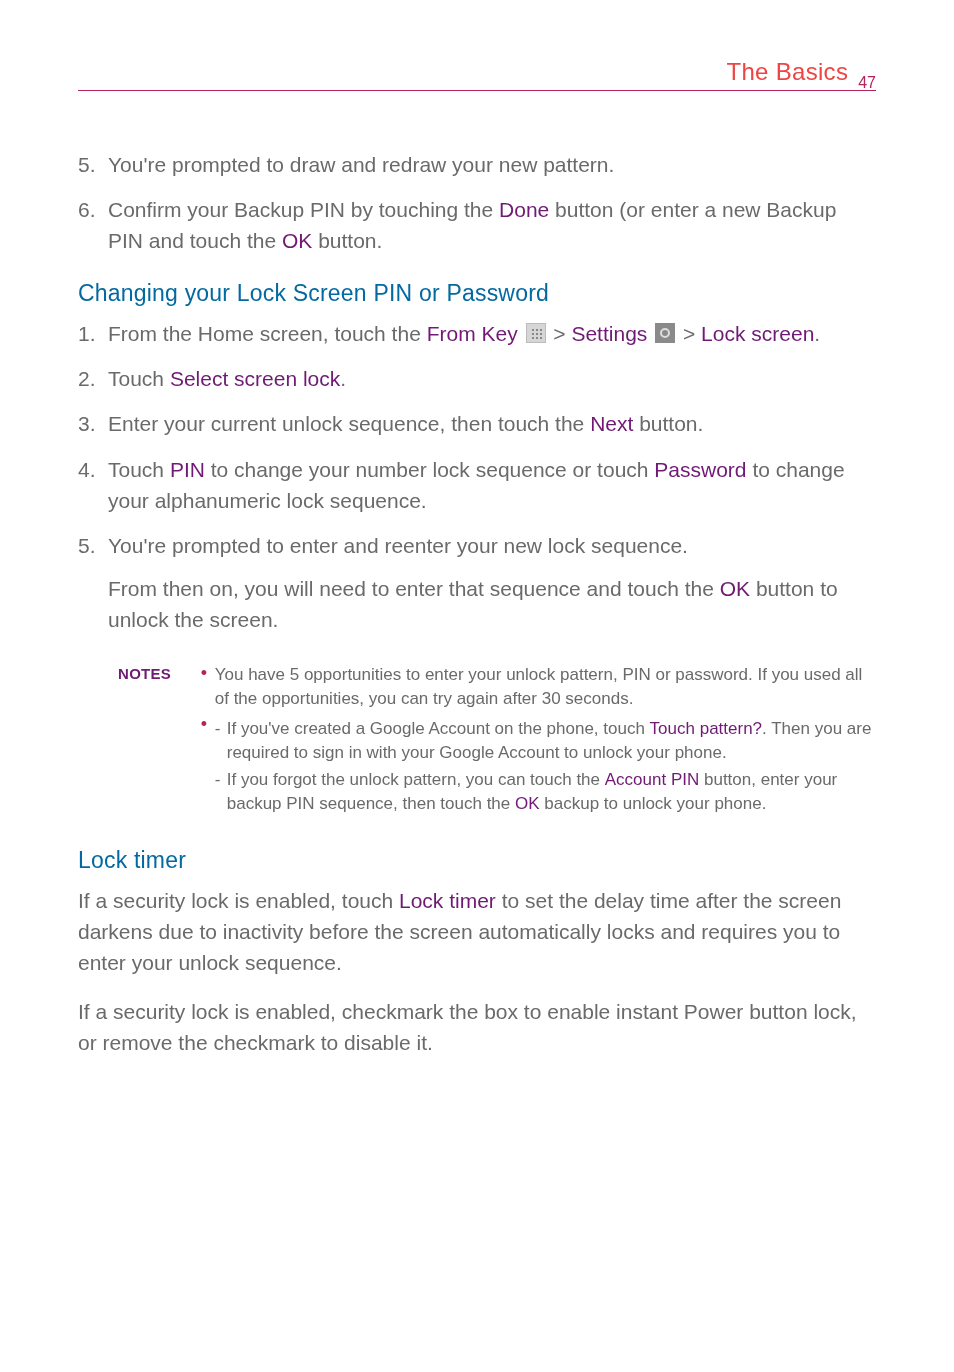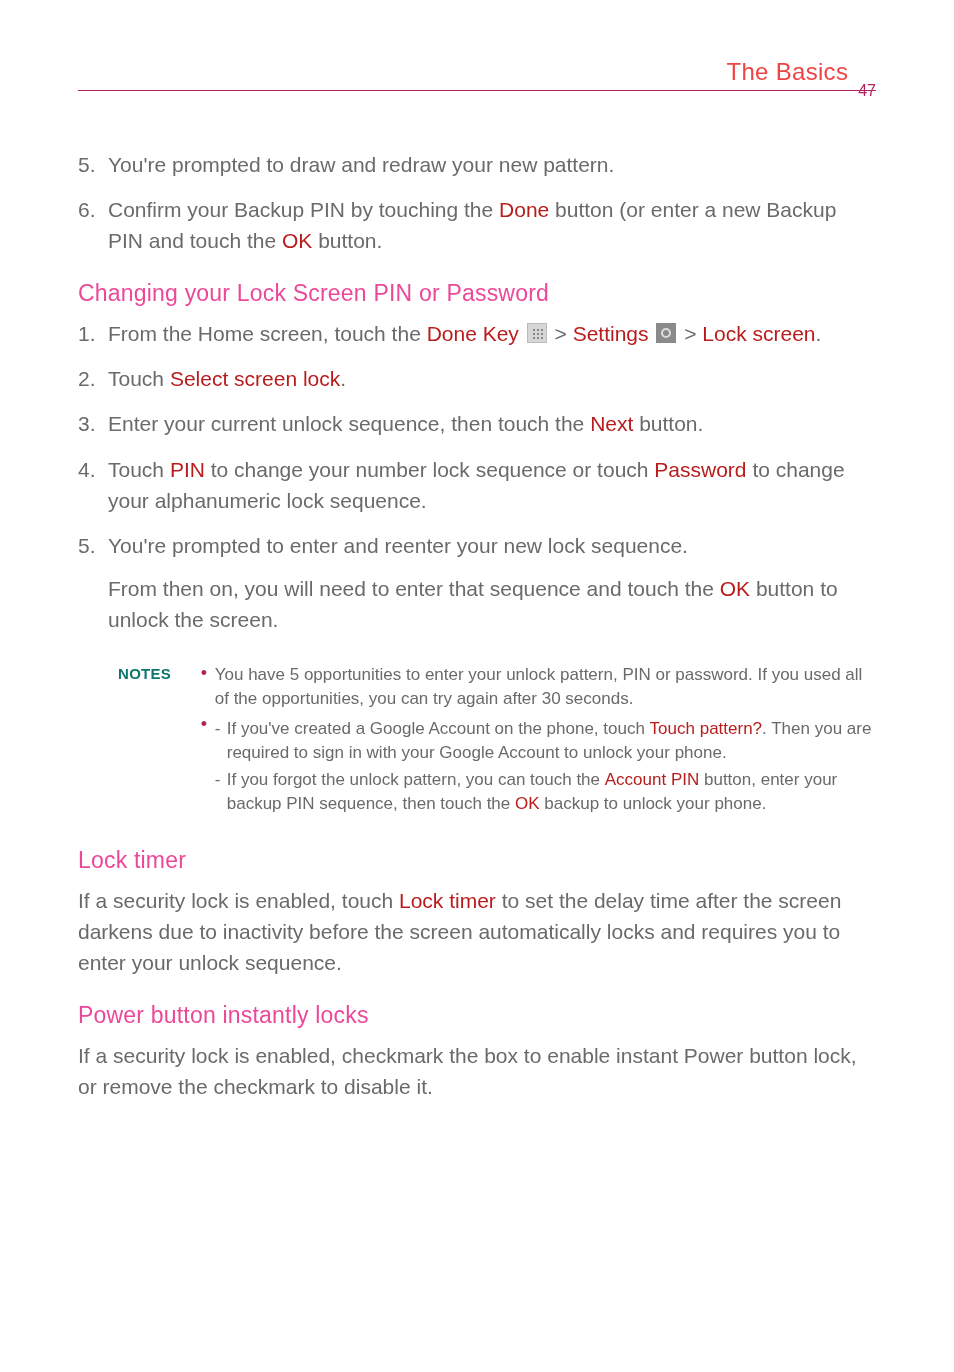--- a/index.html
+++ b/index.html
@@ -30,49 +30,49 @@
       color: #ef4444;
       font-size: 24px;
       font-weight: 400;
       letter-spacing: 0.3px;
     }
     .header .page-no {
       color: #b3245d;
       font-size: 16px;
       margin-left: 10px;
       position: relative;
-      top: 16px;
+      top: 8px;
     }
     .content {
       font-size: 21px;
       line-height: 1.48;
       font-weight: 300;
     }
     .list-item {
       display: flex;
       margin-bottom: 14px;
     }
     .list-num {
       width: 30px;
       flex-shrink: 0;
     }
     .list-body {
       flex: 1;
     }
     .section-heading {
-      color: #ec4899;
+      color: #0369a1;
       font-size: 23px;
       font-weight: 400;
       margin-top: 20px;
       margin-bottom: 8px;
       letter-spacing: 0.2px;
     }
     .bold {
       font-weight: 500;
-      color: #b91c1c;
+      color: #701a75;
     }
     .icon {
       display: inline-block;
       vertical-align: -2px;
       margin: 0 2px;
     }
     .apps-icon {
       width: 20px;
       height: 20px;
       background: #d6d6d6;
@@ -109,21 +109,21 @@
       margin-top: 12px;
       margin-bottom: 14px;
     }
     .notes-block {
       margin-left: 40px;
       margin-top: 14px;
       font-size: 17px;
       line-height: 1.4;
     }
     .notes-label {
-      color: #0f766e;
+      color: #701a75;
       font-weight: 700;
       font-size: 15px;
       display: inline-block;
       width: 78px;
       vertical-align: top;
       letter-spacing: 0.3px;
     }
     .notes-body {
       display: inline-block;
       width: calc(100% - 84px);
@@ -180,21 +180,21 @@
       <div class="list-body">
         <span>Confirm your Backup PIN by touching the </span><span class="bold">Done</span><span> button (or enter a new Backup PIN and touch the </span><span class="bold">OK</span><span> button.</span>
       </div>
     </div>
 
     <div class="section-heading">Changing your Lock Screen PIN or Password</div>
 
     <div class="list-item">
       <div class="list-num">1.</div>
       <div class="list-body">
-        <span>From the Home screen, touch the </span><span class="bold">Done Key</span>
+        <span>From the Home screen, touch the </span><span class="bold">From Key</span>
         <span class="icon apps-icon"></span><span> &gt; </span><span class="bold">Settings</span>
         <span class="icon settings-icon"></span><span> &gt; </span><span class="bold">Lock screen</span><span>.</span>
       </div>
     </div>
 
     <div class="list-item">
       <div class="list-num">2.</div>
       <div class="list-body">
         <span>Touch </span><span class="bold">Select screen lock</span><span>.</span>
       </div>
@@ -249,17 +249,16 @@
           </div>
         </div>
       </div>
     </div>
 
     <div class="section-heading">Lock timer</div>
     <div class="body-para">
       <span>If a security lock is enabled, touch </span><span class="bold">Lock timer</span><span> to set the delay time after the screen darkens due to inactivity before the screen automatically locks and requires you to enter your unlock sequence.</span>
     </div>
 
-    <div class="section-heading">Power button instantly locks</div>
     <div class="body-para">If a security lock is enabled, checkmark the box to enable instant Power button lock, or remove the checkmark to disable it.</div>
 
   </div>
 </div>
 
 </body></html>

